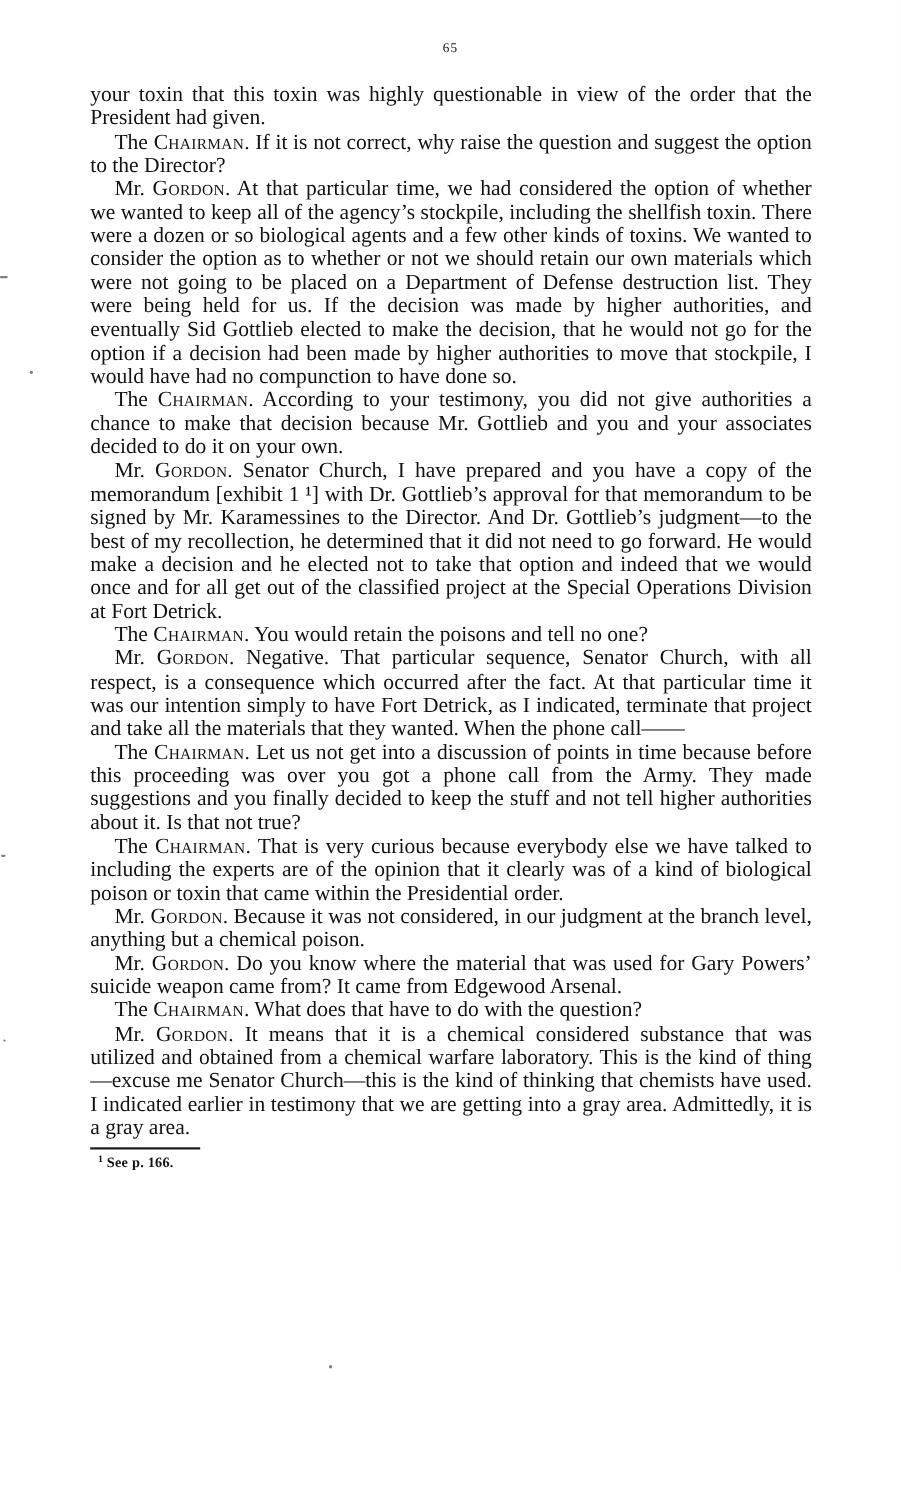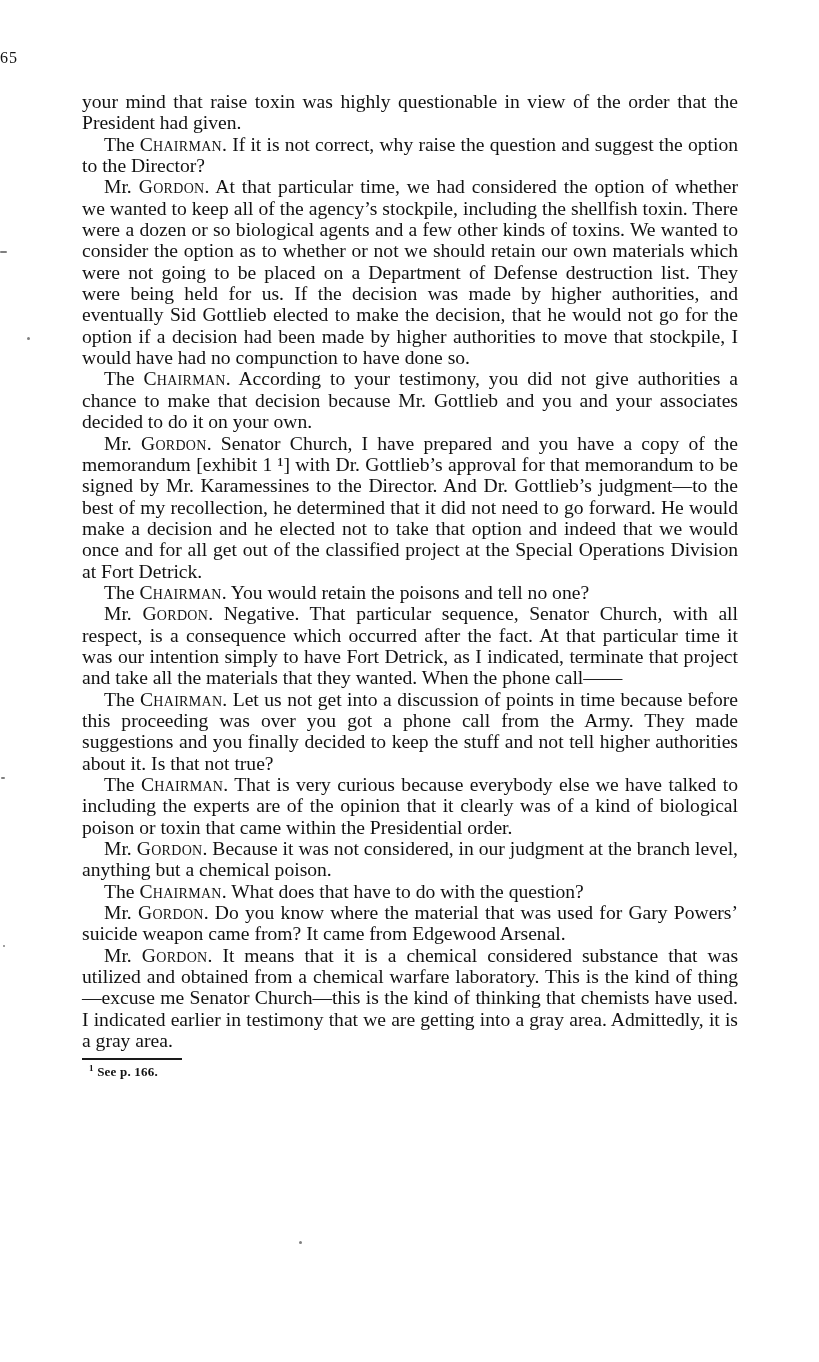--- a/index.html
+++ b/index.html
@@ -11,23 +11,23 @@
     position: relative;
     width: 819px;
     height: 1362px;
     background: #ffffff;
     overflow: hidden;
     font-family: "Liberation Serif", "DejaVu Serif", serif;
     color: #121212;
     margin: 0 auto;
   }
   .page-number {
-    padding-top: 47px;
-    text-align: left;
-    font-size: 16px;
+    padding-top: 32px;
+    text-align: center;
+    font-size: 12px;
     line-height: 22px;
     letter-spacing: 1px;
   }
   .text-block {
     margin: 22px 81px 0 82px;
     width: 656px;
     font-size: 19.6px;
     line-height: 21.35px;
     text-align: justify;
   }
@@ -74,32 +74,32 @@
   .speck-4 { left: 3px;  top: 945px; width: 2px; height: 2px; border-radius: 50%; }
   .speck-5 { left: 299px; top: 1241px; width: 3px; height: 3px; border-radius: 50%; }
 </style>
 </head>
 <body>
 
 <div class="page">
   <div class="page-number">65</div>
 
   <div class="text-block" id="transcript">
-      <p class="continuation">your mind that raise toxin was highly questionable in view of the order that the President had given.</p>
+      <p class="continuation">your toxin that this toxin was highly questionable in view of the order that the President had given.</p>
       <p><span class="speaker">The <span class="sc">Chairman</span>. </span>If it is not correct, why raise the question and suggest the option to the Director?</p>
       <p><span class="speaker">Mr. <span class="sc">Gordon</span>. </span>At that particular time, we had considered the option of whether we wanted to keep all of the agency’s stockpile, including the shellfish toxin. There were a dozen or so biological agents and a few other kinds of toxins. We wanted to consider the option as to whether or not we should retain our own materials which were not going to be placed on a Department of Defense destruction list. They were being held for us. If the decision was made by higher authorities, and eventually Sid Gottlieb elected to make the decision, that he would not go for the option if a decision had been made by higher authorities to move that stockpile, I would have had no compunction to have done so.</p>
       <p><span class="speaker">The <span class="sc">Chairman</span>. </span>According to your testimony, you did not give authorities a chance to make that decision because Mr. Gottlieb and you and your associates decided to do it on your own.</p>
       <p><span class="speaker">Mr. <span class="sc">Gordon</span>. </span>Senator Church, I have prepared and you have a copy of the memorandum [exhibit 1 ¹] with Dr. Gottlieb’s approval for that memorandum to be signed by Mr. Karamessines to the Director. And Dr. Gottlieb’s judgment—to the best of my recollection, he determined that it did not need to go forward. He would make a decision and he elected not to take that option and indeed that we would once and for all get out of the classified project at the Special Operations Division at Fort Detrick.</p>
       <p><span class="speaker">The <span class="sc">Chairman</span>. </span>You would retain the poisons and tell no one?</p>
       <p><span class="speaker">Mr. <span class="sc">Gordon</span>. </span>Negative. That particular sequence, Senator Church, with all respect, is a consequence which occurred after the fact. At that particular time it was our intention simply to have Fort Detrick, as I indicated, terminate that project and take all the materials that they wanted. When the phone call——</p>
       <p><span class="speaker">The <span class="sc">Chairman</span>. </span>Let us not get into a discussion of points in time because before this proceeding was over you got a phone call from the Army. They made suggestions and you finally decided to keep the stuff and not tell higher authorities about it. Is that not true?</p>
       <p><span class="speaker">The <span class="sc">Chairman</span>. </span>That is very curious because everybody else we have talked to including the experts are of the opinion that it clearly was of a kind of biological poison or toxin that came within the Presidential order.</p>
       <p><span class="speaker">Mr. <span class="sc">Gordon</span>. </span>Because it was not considered, in our judgment at the branch level, anything but a chemical poison.</p>
+      <p><span class="speaker">Mr. <span class="sc">Gordon</span>. </span>Do you know where the material that was used for Gary Powers’ suicide weapon came from? It came from Edgewood Arsenal.</p>
       <p><span class="speaker">The <span class="sc">Chairman</span>. </span>What does that have to do with the question?</p>
-      <p><span class="speaker">Mr. <span class="sc">Gordon</span>. </span>Do you know where the material that was used for Gary Powers’ suicide weapon came from? It came from Edgewood Arsenal.</p>
       <p><span class="speaker">Mr. <span class="sc">Gordon</span>. </span>It means that it is a chemical considered substance that was utilized and obtained from a chemical warfare laboratory. This is the kind of thing—excuse me Senator Church—this is the kind of thinking that chemists have used. I indicated earlier in testimony that we are getting into a gray area. Admittedly, it is a gray area.</p>
     </div>
 
   <div class="footnote-block">
     <div class="footnote-rule"></div>
     <div class="footnote-text"><sup>1</sup> <span>See p. 166.</span></div>
   </div>
 
   <div class="speck speck-1"></div>
   <div class="speck speck-2"></div>

